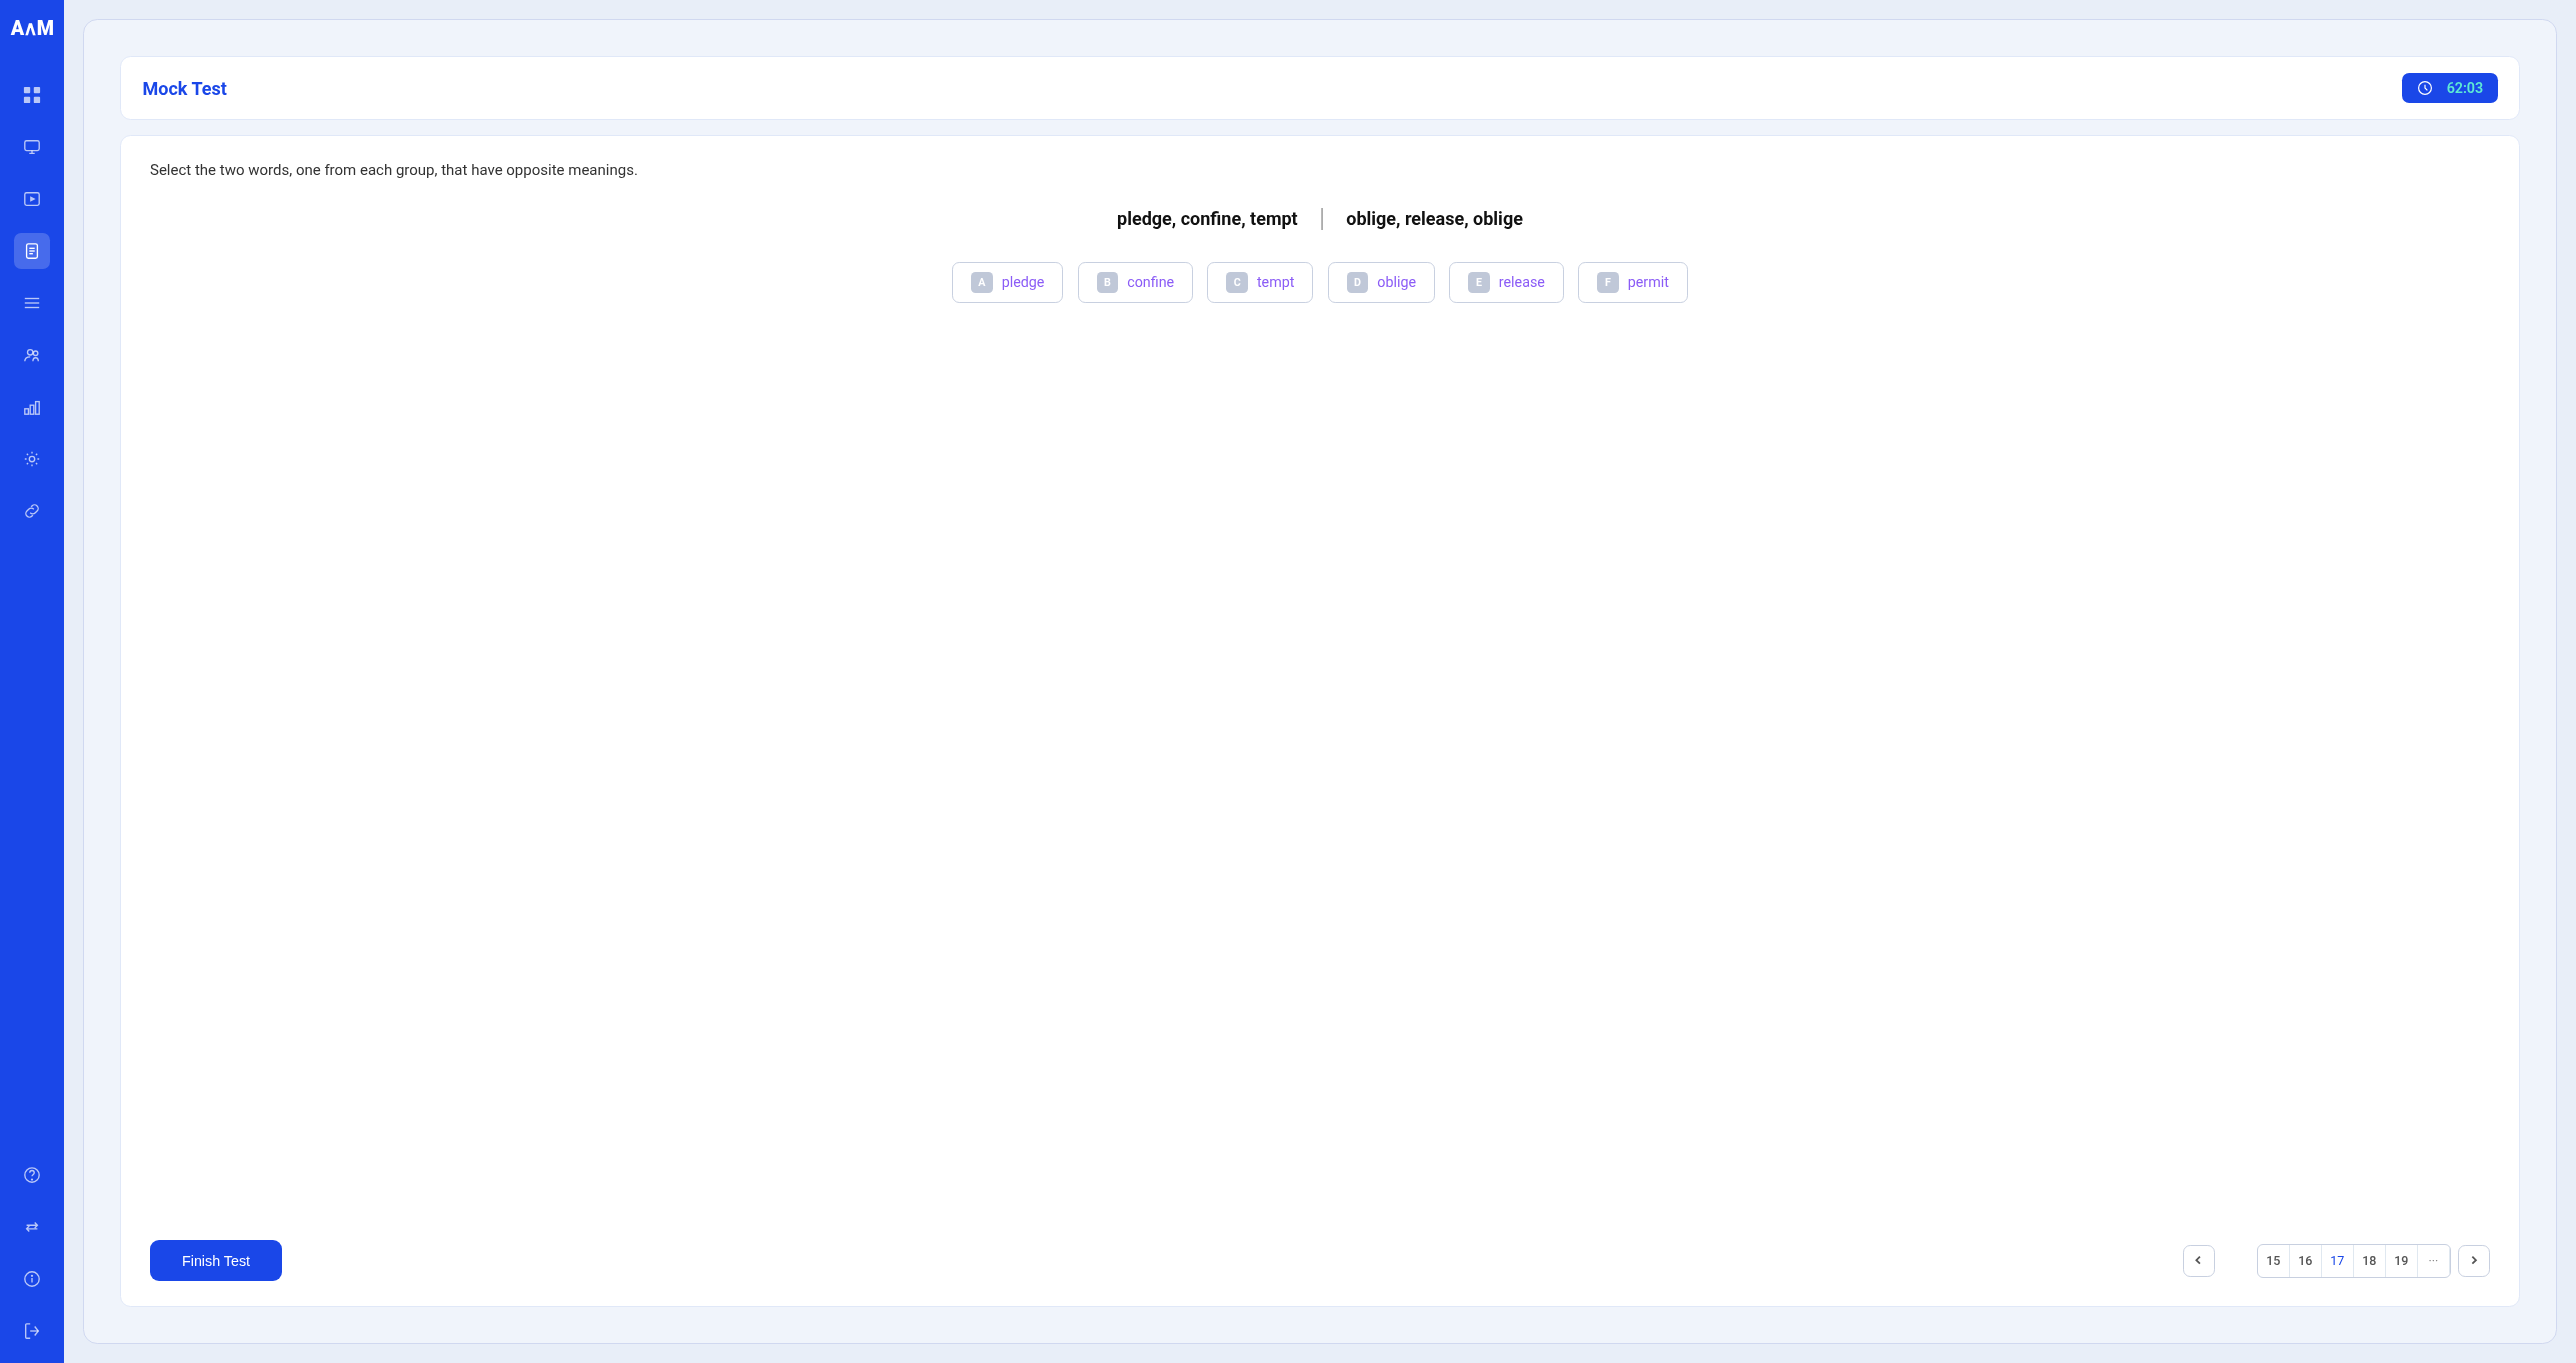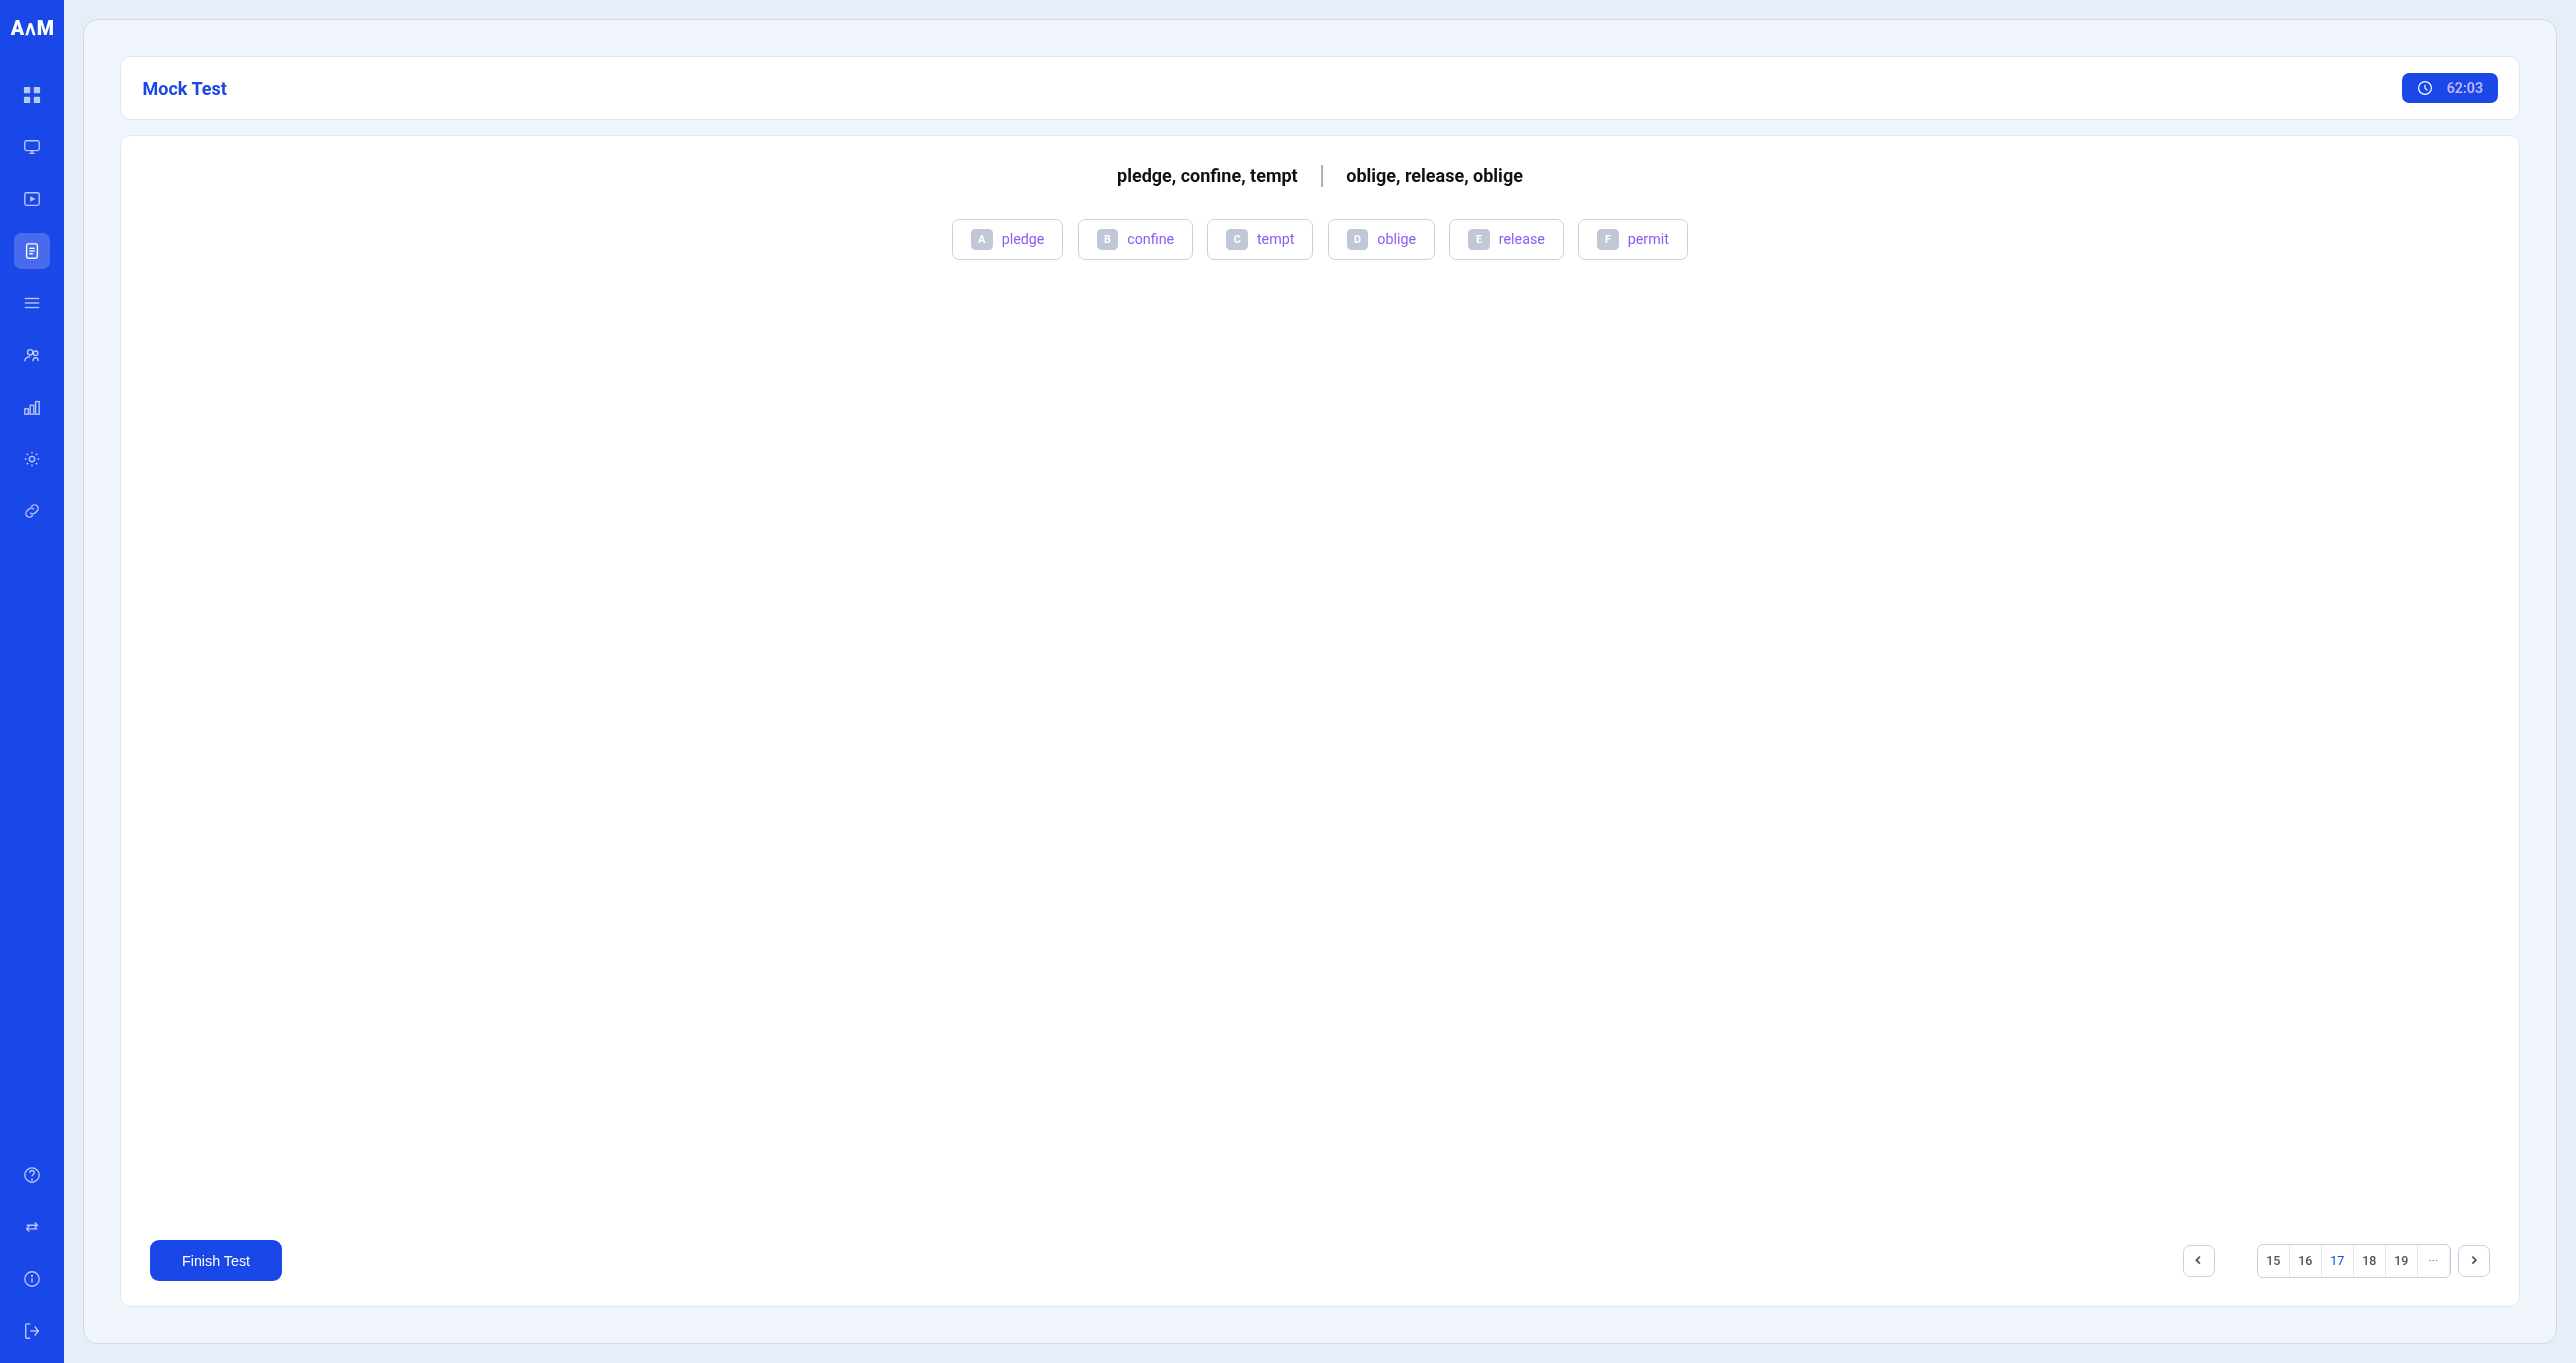--- a/index.html
+++ b/index.html
@@ -102,21 +102,21 @@
     }
 
     .test-title {
       color: #1a47e8;
       font-size: 18px;
       font-weight: 700;
     }
 
     .timer-badge {
       background: #1a47e8;
-      color: #c4b5fd;
+      color: #5eead4;
       border-radius: 7.2px;
       padding: 7.2px 14.3px;
       display: flex;
       align-items: center;
       gap: 14px;
       font-size: 14.3px;
       font-weight: 600;
     }
 
     .timer-badge svg {
@@ -411,20 +411,21 @@
             <path d="M10 6v4l3 3"></path>
           </svg>
           <span>62:03</span>
         </div>
       </div>
 
       <div class="question-card">
 
         <div>
 
+          <p class="question-text">Select the two words, one from each group, that have opposite meanings.</p>
 
           <div class="word-groups">
             <span class="word-group">pledge, confine, tempt</span>
             <span class="group-divider">|</span>
             <span class="word-group">oblige, release, oblige</span>
           </div>
 
           <div class="answer-options">
             <div class="answer-option">
               <div class="option-letter">A</div>

